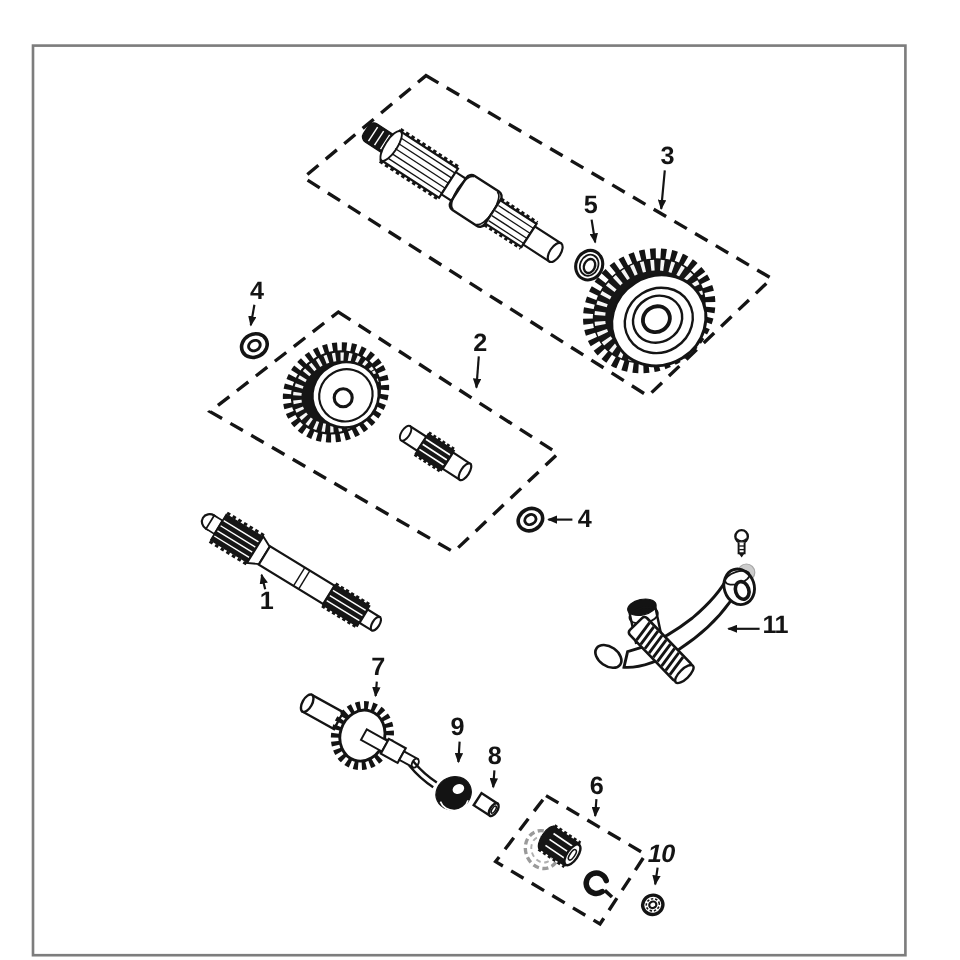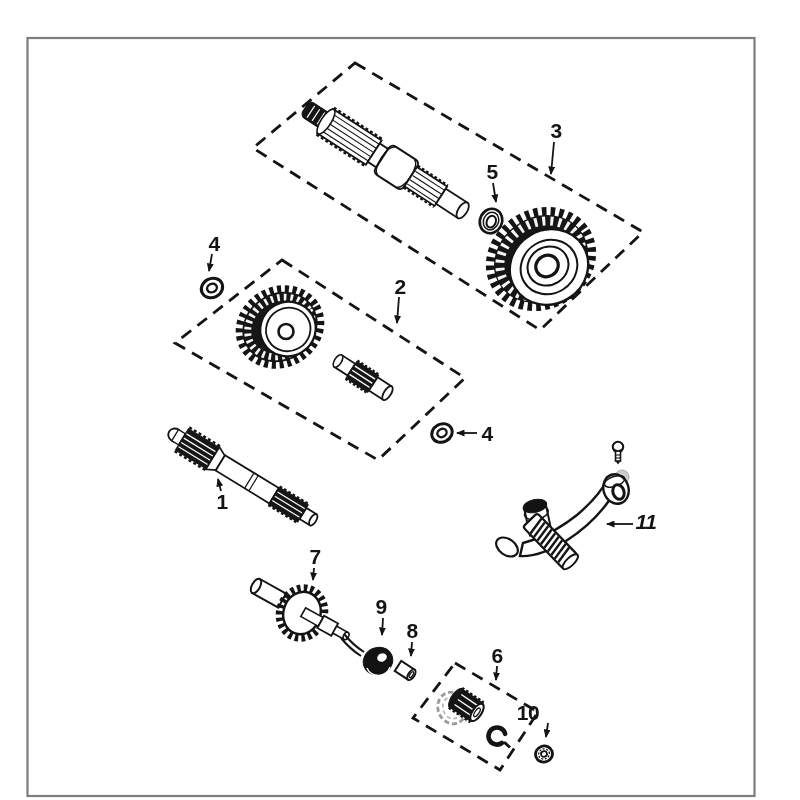--- a/index.html
+++ b/index.html
@@ -262,15 +262,15 @@
   <div class="callout" style="left:222px;top:501px;">1</div>
   <div class="callout" style="left:400px;top:286px;">2</div>
   <div class="callout" style="left:556px;top:130px;">3</div>
   <div class="callout" style="left:214px;top:243px;">4</div>
   <div class="callout" style="left:487px;top:433px;">4</div>
   <div class="callout" style="left:492px;top:171px;">5</div>
   <div class="callout" style="left:497px;top:655px;">6</div>
   <div class="callout" style="left:315px;top:556px;">7</div>
   <div class="callout" style="left:412px;top:630px;">8</div>
   <div class="callout" style="left:381px;top:606px;">9</div>
-  <div class="callout" style="left:528px;top:712px;">10</div>
-  <div class="callout" style="left:646px;top:521px;font-style:italic;">11</div>
+  <div class="callout" style="left:551px;top:712px;font-style:italic;">10</div>
+  <div class="callout" style="left:646px;top:521px;">11</div>
 </div>
 
 </body></html>

